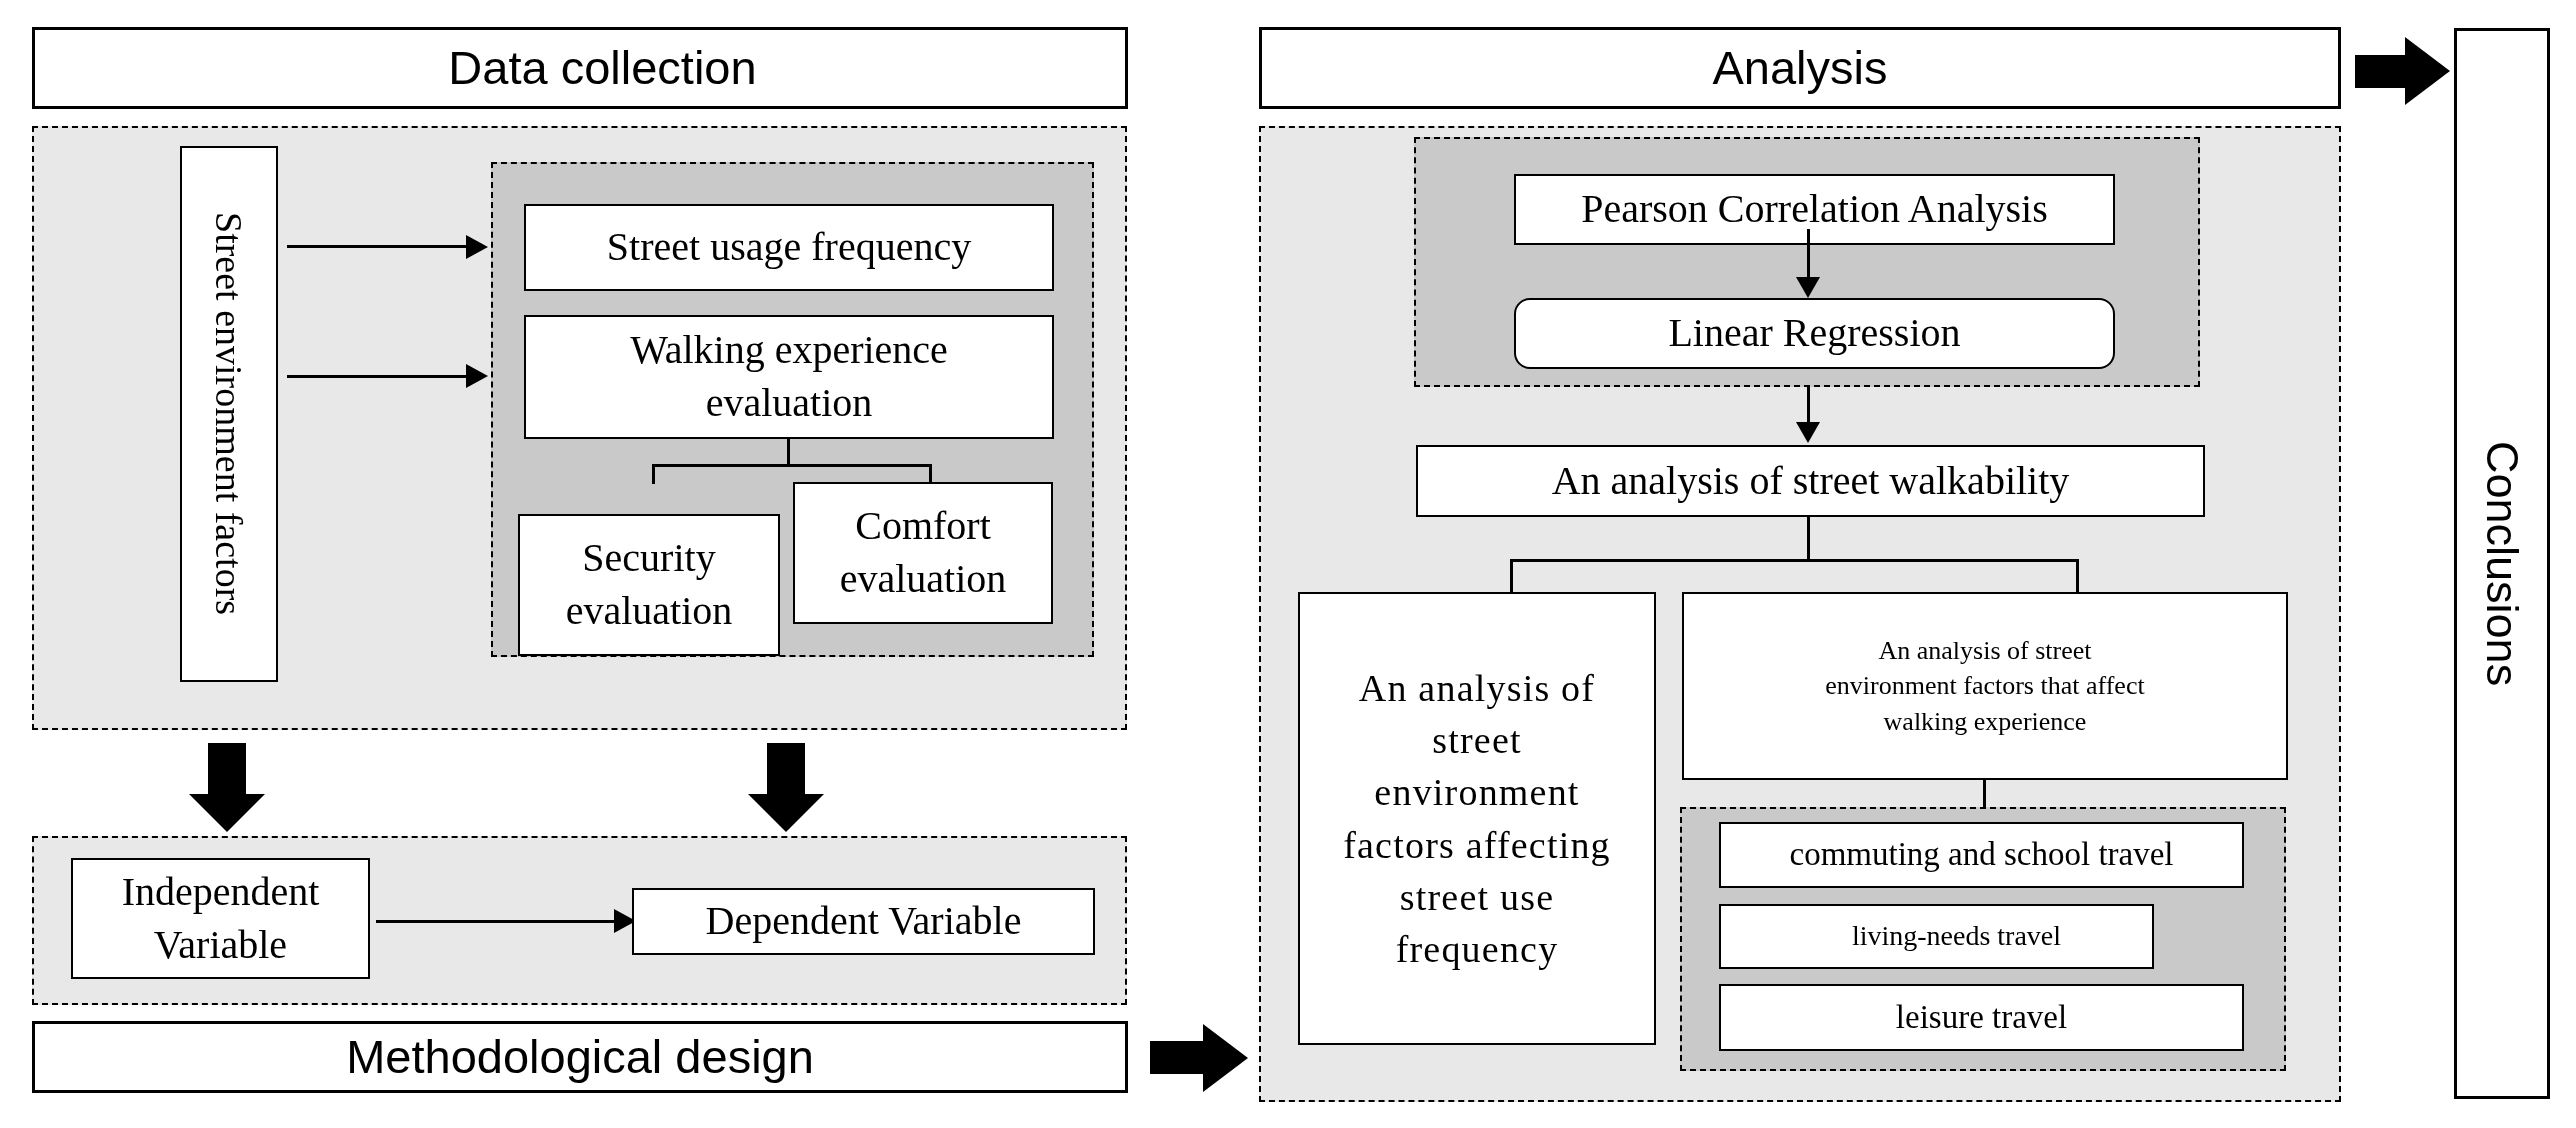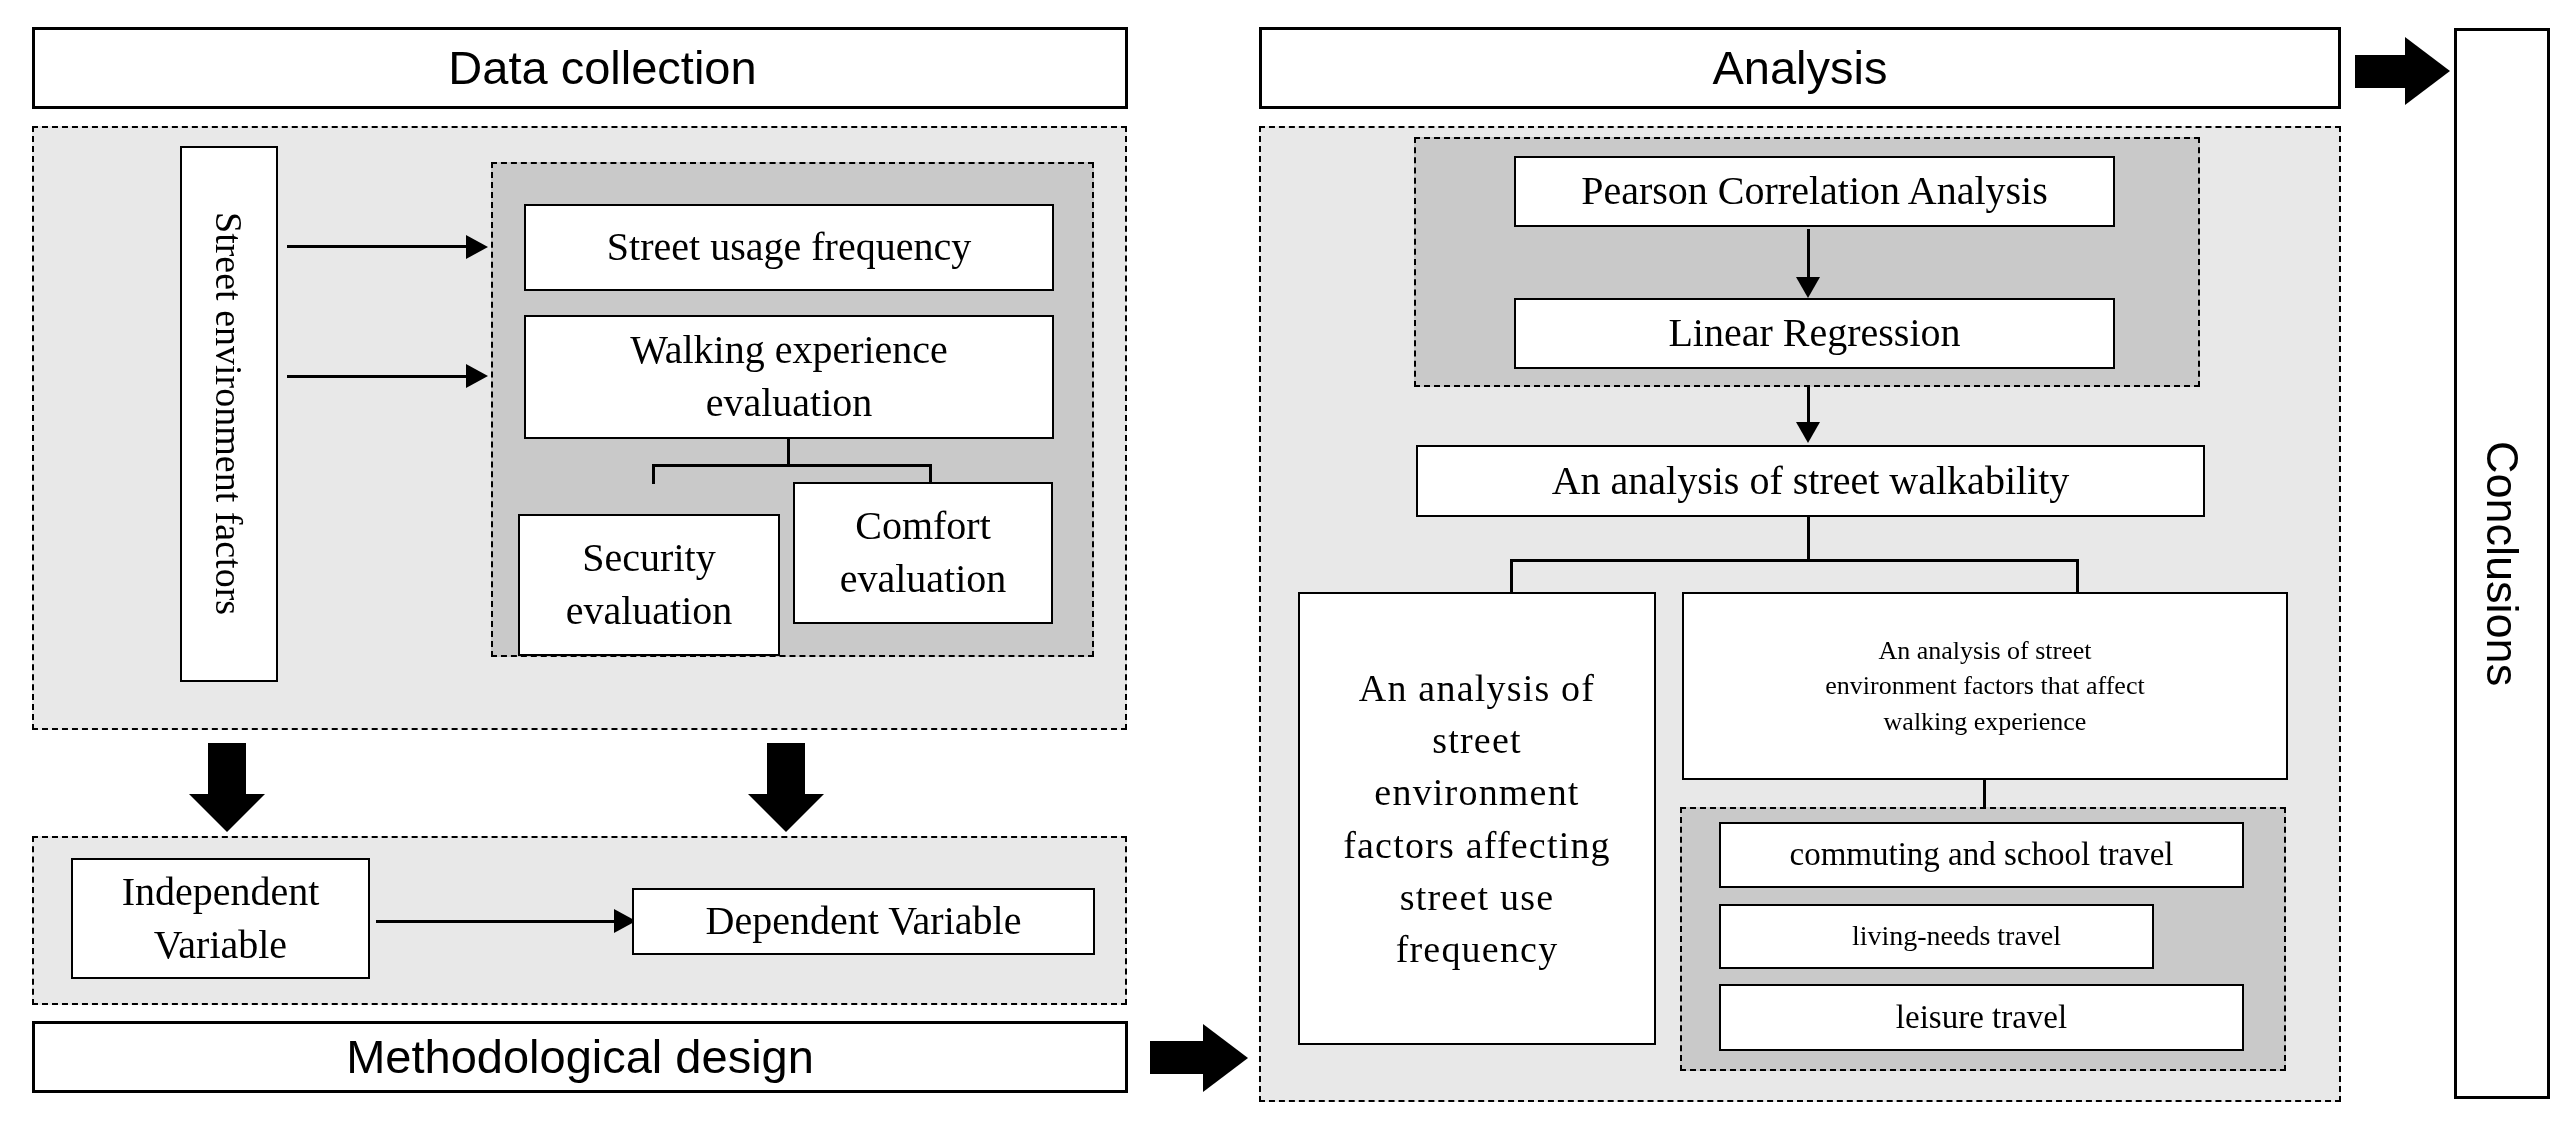--- a/index.html
+++ b/index.html
@@ -103,28 +103,28 @@
   <div class="abs fat-head-right" style="left:1203px;top:1024px;"></div>
 
   <div class="abs hdr" style="left:1259px;top:27px;width:1082px;height:82px;">
     <span>Analysis</span>
   </div>
 
   <div class="abs cont" style="left:1259px;top:126px;width:1082px;height:976px;"></div>
 
   <div class="abs inner" style="left:1414px;top:137px;width:786px;height:250px;"></div>
 
-  <div class="abs box" style="left:1514px;top:156px;width:601px;height:71px;">
+  <div class="abs box" style="left:1514px;top:174px;width:601px;height:71px;">
     <span>Pearson Correlation Analysis</span>
   </div>
 
   <div class="abs line" style="left:1807px;top:229px;width:2.5px;height:52px;"></div>
   <div class="abs head-down" style="left:1796px;top:277px;"></div>
 
-  <div class="abs box" style="left:1514px;top:298px;width:601px;height:71px;">
+  <div class="abs box" style="left:1514px;top:298px;width:601px;height:71px;border-radius:16px;">
     <span>Linear Regression</span>
   </div>
 
   <div class="abs line" style="left:1807px;top:387px;width:2.5px;height:37px;"></div>
   <div class="abs head-down" style="left:1796px;top:422px;"></div>
 
   <div class="abs box" style="left:1416px;top:445px;width:789px;height:72px;">
     <span>An analysis of street walkability</span>
   </div>
 

